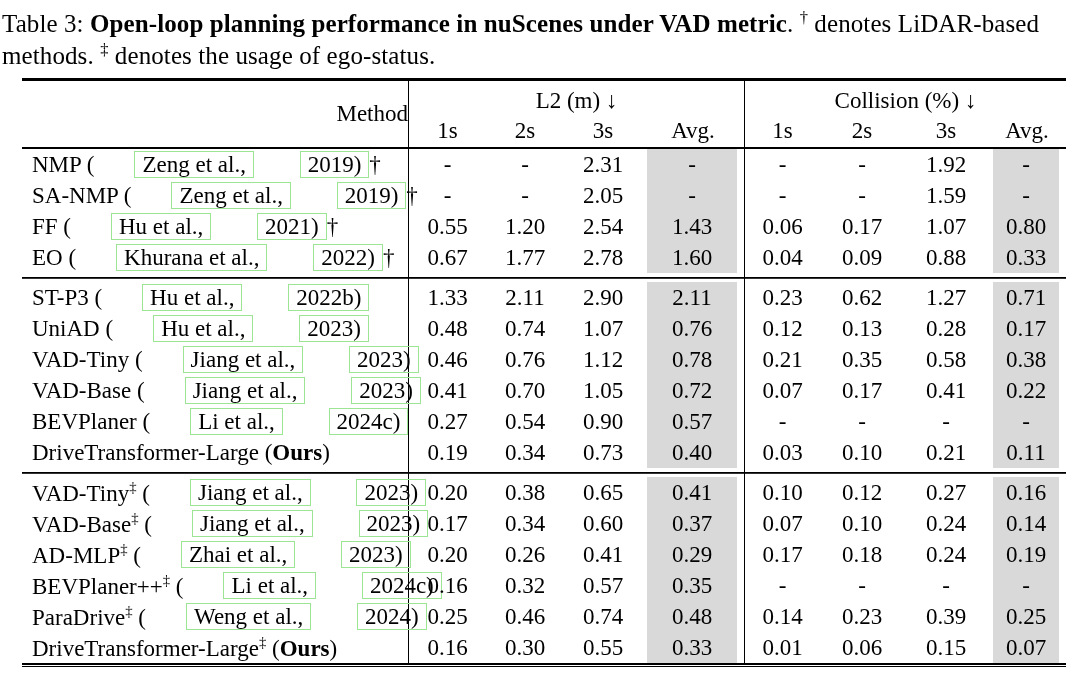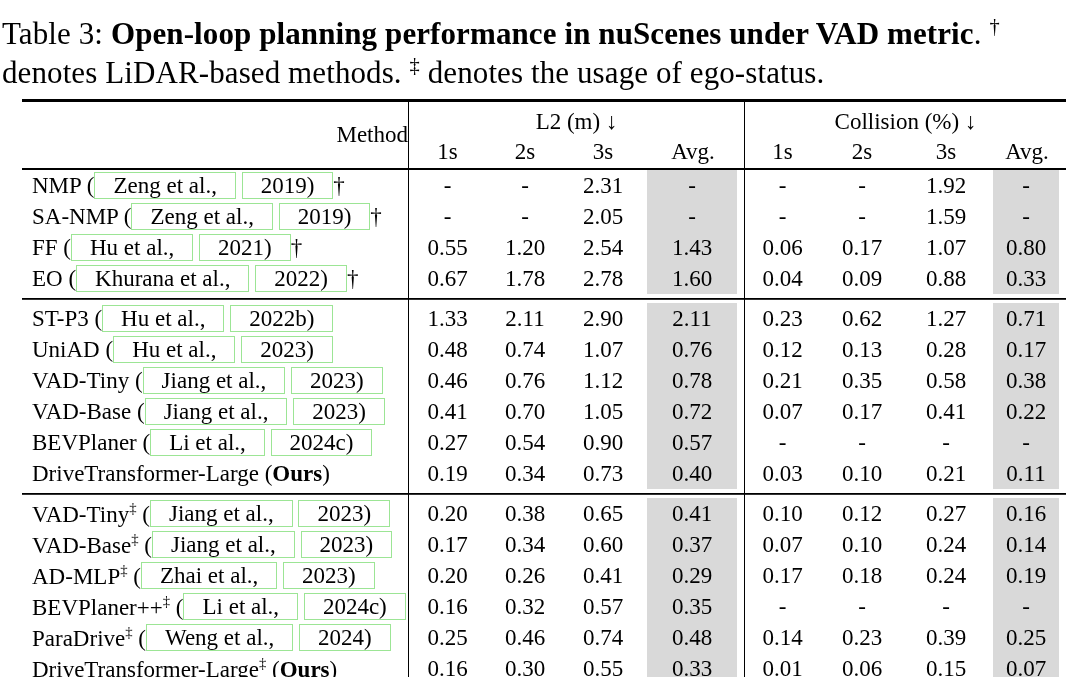--- a/index.html
+++ b/index.html
@@ -2,23 +2,22 @@
 <html><head>
 <meta charset="utf-8">
 <style>
   * { box-sizing: border-box; }
   html, body { margin: 0; padding: 0; }
   body {
     width: 1080px; height: 677px; background: #ffffff; color: #000;
     font-family: "Liberation Serif", serif; overflow: hidden;
   }
   .caption {
-    font-size: 31px; line-height: 1.26; padding: 8px 2px 4px 2px;
+    font-size: 25px; line-height: 1.26; padding: 8px 2px 4px 2px;
     letter-spacing: 0.1px;
-    margin-top: 6px;
   }
   .caption b { font-weight: bold; }
   .caption sup { font-size: 66%; line-height: 0; }
   .rule-top {
     margin: 3px 0 0 22px; width: 1044px; height: 3px;
     border-top: 1.5px solid #000; border-bottom: 2.5px solid #000;
   }
   .rule-bottom {
     margin: 0 0 0 22px; width: 1044px; height: 3.5px;
     border-top: 2.5px solid #000; border-bottom: 1.3px solid #000;
@@ -39,21 +38,21 @@
   td.num { text-align: center; height: 31px; vertical-align: middle; }
   td.method {
     text-align: left; padding-left: 10px; height: 31px; vertical-align: middle;
     white-space: nowrap;
   }
   td.avg {
     background-color: #d9d9d9; background-clip: padding-box;
     border-left: 5px solid #fff; border-right: 7px solid #fff;
   }
   td.bv { font-weight: normal; }
-  .cite { border: 1px solid #9ce595; padding: 0 18px; }
+  .cite { border: 1px solid #9ce595; padding: 0 7px; margin-left: 40px; }
   .seg-b { font-weight: bold; }
   sup.mark { font-size: 64%; }
   tr.sep td {
     height: 9px;
     background-image: linear-gradient(#000, #000);
     background-size: 100% 1.8px;
     background-position: center;
     background-repeat: no-repeat;
   }
 </style>
@@ -125,21 +124,21 @@
         <td class="num">2.54</td>
         <td class="num avg">1.43</td>
         <td class="num bl">0.06</td>
         <td class="num">0.17</td>
         <td class="num">1.07</td>
         <td class="num avg">0.80</td>
       </tr>
       <tr>
         <td class="method"><span>EO (</span><span class="cite">Khurana et al.,</span><span> </span><span class="cite">2022)</span><span>†</span></td>
         <td class="num bl">0.67</td>
-        <td class="num">1.78</td>
+        <td class="num">1.77</td>
         <td class="num">2.78</td>
         <td class="num avg">1.60</td>
         <td class="num bl">0.04</td>
         <td class="num">0.09</td>
         <td class="num">0.88</td>
         <td class="num avg">0.33</td>
       </tr>
       <tr class="sep">
         <td colspan="1"></td>
         <td colspan="4" class="bl"></td>

